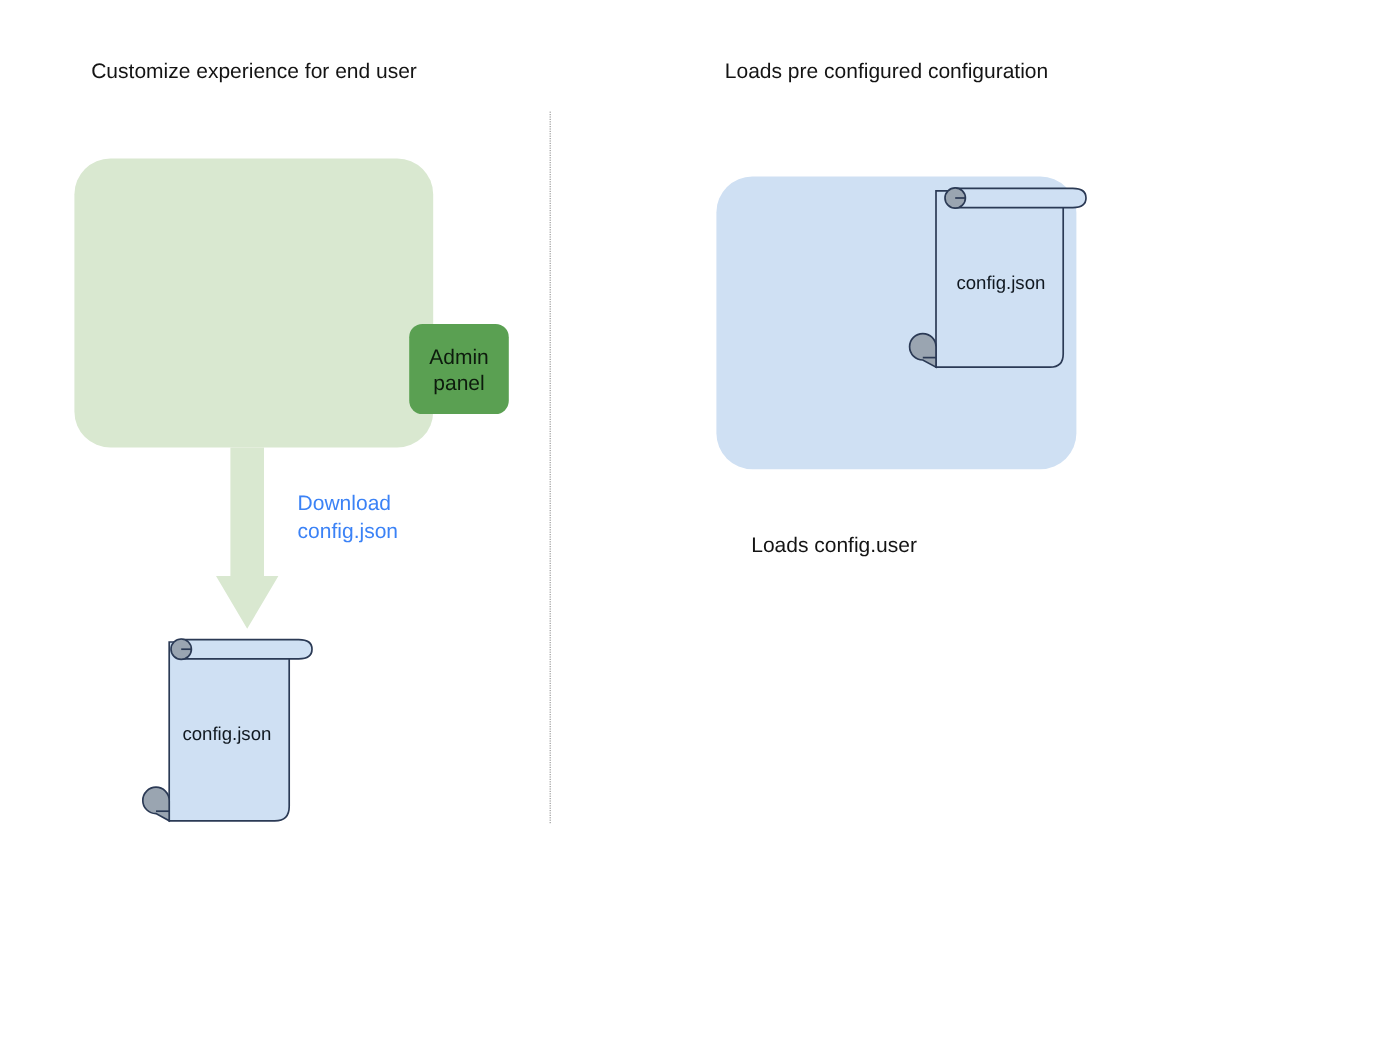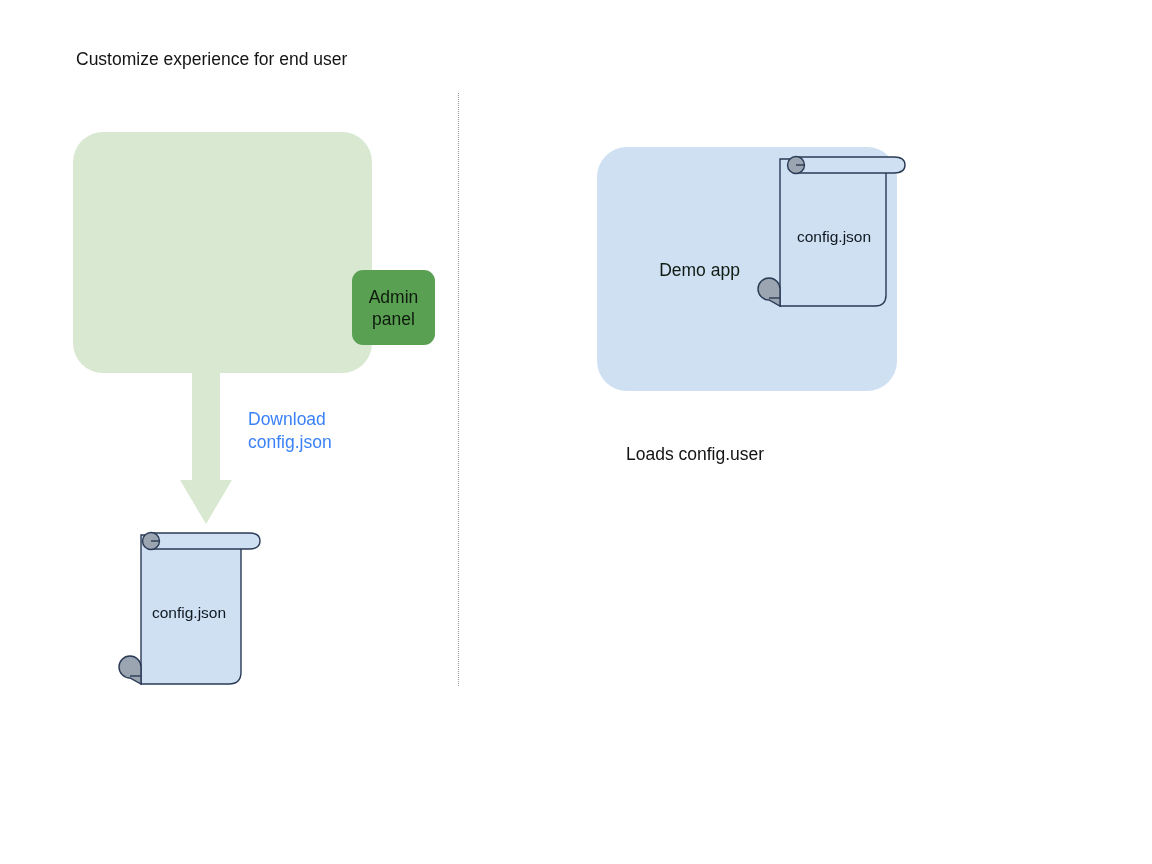--- a/index.html
+++ b/index.html
@@ -70,21 +70,20 @@
 
   
   #admin-app-box {
     position: absolute;
     left: 62px;
     top: 132px;
     width: 299px;
     height: 241px;
     background: #d9e8d0;
     border-radius: 30px;
-    margin-left: 11px;
   }
   #admin-panel-box {
     position: absolute;
     left: 279px;
     top: 138px;
     width: 83px;
     height: 75px;
     background: #5aa council;
     background: #5aa052;
     border-radius: 11px;
@@ -148,20 +147,21 @@
   #scroll-left-label  { left: 152px; top: 603px; }
   #scroll-right-label { left: 797px; top: 227px; }
 </style>
 </head>
 <body>
 
 <div class="canvas">
 
   <div class="caption" id="caption-left">Customize experience for end user</div>
 
+  <div class="caption" id="caption-right">Loads pre configured configuration</div>
 
   <div id="divider"></div>
 
   <div id="admin-app-box">
     <div id="admin-panel-box">
       <div id="admin-panel-label">Admin
 panel</div>
     </div>
   </div>
 
@@ -181,21 +181,20 @@
       <circle cx="151" cy="541" r="8.5" fill="#9aa5b1" stroke="#2b3a55" stroke-width="1.4"></circle>
       <path d="M151,541 L159.5,541" stroke="#2b3a55" stroke-width="1.4" fill="none"></path>
 
       <path d="M141,684 L141,667 A11,11 0 1 0 130,678 Z" fill="#9aa5b1" stroke="#2b3a55" stroke-width="1.4"></path>
       <path d="M130,676 L141,676" stroke="#2b3a55" stroke-width="1.4" fill="none"></path>
     </g>
   </svg>
   <div class="scroll-label" id="scroll-left-label">config.json</div>
 
   <div id="demo-app-box"></div>
-  <div class="box-label" id="demo-app-label">Demo app</div>
 
   <svg class="svg-layer">
     <g>
       <path d="M780,159 L886,159 L886,295 Q886,306 875,306 L780,306 Z" fill="none" stroke="#2b3a55" stroke-width="1.4"></path>
       <path d="M796,157 L894,157 Q905,157 905,165 Q905,173 894,173 L796,173 Z" fill="#cfe0f3" stroke="#2b3a55" stroke-width="1.4"></path>
       <circle cx="796" cy="165" r="8.5" fill="#9aa5b1" stroke="#2b3a55" stroke-width="1.4"></circle>
       <path d="M796,165 L804.5,165" stroke="#2b3a55" stroke-width="1.4" fill="none"></path>
       <path d="M780,306 L780,289 A11,11 0 1 0 769,300 Z" fill="#9aa5b1" stroke="#2b3a55" stroke-width="1.4"></path>
       <path d="M769,298 L780,298" stroke="#2b3a55" stroke-width="1.4" fill="none"></path>
     </g>

